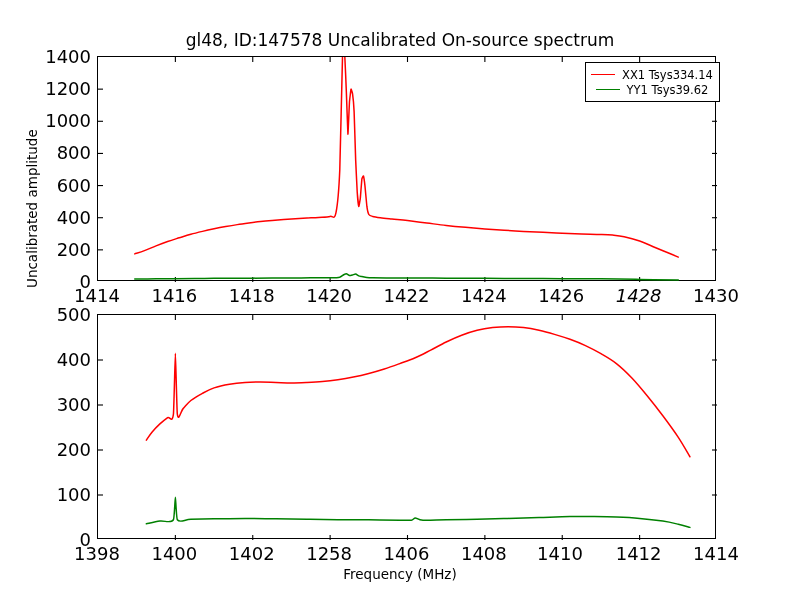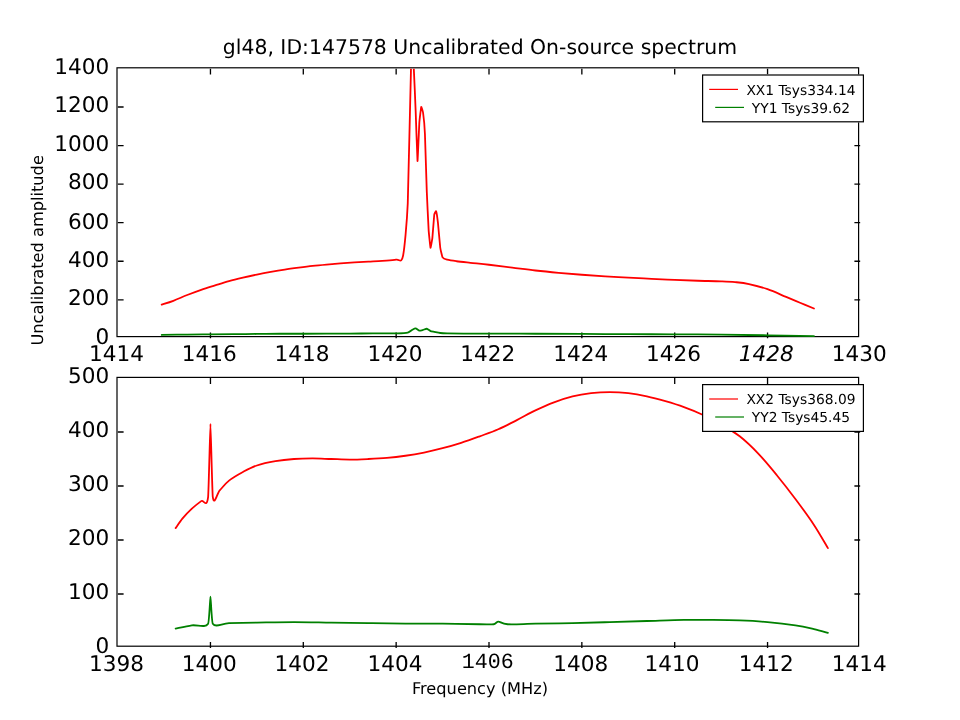--- a/index.html
+++ b/index.html
@@ -168,38 +168,28 @@
           </clipPath>
         </defs>
         <path d="M 48.36 125.10 C 49.29 123.79, 51.98 119.61, 54.16 117.00 C 56.42 114.30, 59.32 111.30, 61.90 108.90 C 64.48 106.50, 67.38 104.25, 69.64 102.60 C 71.82 101.00, 74.19 109.37, 75.44 99.00 C 75.86 95.54, 77.17 38.25, 77.38 38.25 C 77.58 38.25, 78.89 96.03, 79.31 99.00 C 80.56 107.92, 82.93 95.78, 85.11 93.60 C 87.37 91.35, 89.63 88.05, 92.85 85.50 C 96.07 82.95, 100.59 80.40, 104.46 78.30 C 108.33 76.20, 111.55 74.40, 116.06 72.90 C 120.58 71.40, 126.38 70.20, 131.54 69.30 C 136.70 68.40, 141.85 67.88, 147.01 67.50 C 152.17 67.13, 157.33 67.05, 162.49 67.05 C 167.65 67.05, 172.80 67.35, 177.96 67.50 C 183.12 67.65, 188.28 67.95, 193.44 67.95 C 198.60 67.95, 203.75 67.72, 208.91 67.50 C 214.07 67.28, 219.23 67.05, 224.39 66.60 C 229.55 66.15, 234.70 65.55, 239.86 64.80 C 245.02 64.05, 250.18 63.15, 255.34 62.10 C 260.50 61.05, 265.65 59.85, 270.81 58.50 C 275.97 57.15, 281.13 55.65, 286.29 54.00 C 291.45 52.35, 296.60 50.47, 301.76 48.60 C 306.92 46.72, 312.08 45.00, 317.24 42.75 C 322.40 40.50, 327.55 37.72, 332.71 35.10 C 337.87 32.47, 343.03 29.47, 348.19 27.00 C 353.35 24.53, 358.50 22.20, 363.66 20.25 C 368.82 18.30, 373.98 16.57, 379.14 15.30 C 384.30 14.02, 389.45 13.20, 394.61 12.60 C 399.77 12.00, 404.93 11.70, 410.09 11.70 C 415.25 11.70, 420.40 12.00, 425.56 12.60 C 430.72 13.20, 435.88 14.17, 441.04 15.30 C 446.20 16.42, 451.35 17.85, 456.51 19.35 C 461.67 20.85, 466.83 22.42, 471.99 24.30 C 477.15 26.17, 482.30 28.20, 487.46 30.60 C 492.62 33.00, 497.78 35.70, 502.94 38.70 C 508.10 41.70, 513.25 44.55, 518.41 48.60 C 523.57 52.65, 528.73 57.60, 533.89 63.00 C 539.05 68.40, 544.20 74.70, 549.36 81.00 C 554.52 87.30, 559.68 93.90, 564.84 100.80 C 570.00 107.70, 575.80 115.57, 580.31 122.40 C 584.83 129.22, 589.98 138.53, 591.92 141.75" fill="none" stroke="#ff0000" stroke-width="1.5" stroke-linejoin="round" stroke-linecap="round" clip-path="url(#clip-bottom)"></path>
         <path d="M 48.36 208.80 C 50.62 208.35, 57.39 206.78, 61.90 206.10 C 66.41 205.42, 72.86 208.72, 75.44 204.75 C 76.27 203.47, 77.17 182.25, 77.38 182.25 C 77.58 182.25, 78.48 203.57, 79.31 204.75 C 81.89 208.43, 86.72 204.45, 92.85 204.30 C 98.98 204.15, 107.04 204.00, 116.06 203.85 C 125.09 203.70, 136.70 203.40, 147.01 203.40 C 157.33 203.40, 167.65 203.70, 177.96 203.85 C 188.28 204.00, 198.60 204.15, 208.91 204.30 C 219.23 204.45, 229.55 204.68, 239.86 204.75 C 250.18 204.82, 260.50 204.68, 270.81 204.75 C 281.13 204.82, 294.67 205.13, 301.76 205.20 C 308.86 205.27, 310.79 205.57, 313.37 205.20 C 315.03 204.96, 315.99 202.95, 317.24 202.95 C 319.17 202.95, 319.82 204.90, 324.98 205.20 C 330.13 205.50, 339.16 204.90, 348.19 204.75 C 357.21 204.60, 368.82 204.53, 379.14 204.30 C 389.45 204.08, 399.77 203.70, 410.09 203.40 C 420.40 203.10, 430.72 202.80, 441.04 202.50 C 451.35 202.20, 462.96 201.75, 471.99 201.60 C 481.01 201.45, 487.46 201.52, 495.20 201.60 C 502.94 201.68, 510.68 201.75, 518.41 202.05 C 526.15 202.35, 533.89 202.73, 541.63 203.40 C 549.36 204.07, 558.39 205.13, 564.84 206.10 C 571.29 207.07, 575.80 208.20, 580.31 209.25 C 584.83 210.30, 589.98 211.88, 591.92 212.40" fill="none" stroke="#008000" stroke-width="1.5" stroke-linejoin="round" stroke-linecap="round" clip-path="url(#clip-bottom)"></path>
       </svg>
   </div>
   <div id="ticks2">
       <div class="ticklabel xtick" style="left: 97px; top: 543px;">1398</div>
       <div class="ticklabel xtick" style="left: 174.375px; top: 543px;">1400</div>
       <div class="ticklabel xtick" style="left: 251.75px; top: 543px;">1402</div>
-      <div class="ticklabel xtick" style="left: 329.125px; top: 543px;">1404</div>
-      <div class="ticklabel xtick" style="left: 406.5px; top: 543px; font-family: Liberation Mono, monospace;">1406</div>
+      <div class="ticklabel xtick" style="left: 329.125px; top: 543px;">1258</div>
+      <div class="ticklabel xtick" style="left: 406.5px; top: 543px;">1406</div>
       <div class="ticklabel xtick" style="left: 483.875px; top: 543px;">1408</div>
       <div class="ticklabel xtick" style="left: 560px; top: 543px; text-align: center;">1410</div>
       <div class="ticklabel xtick" style="left: 638.625px; top: 543px;">1412</div>
       <div class="ticklabel xtick" style="left: 716px; top: 543px;">1414</div>
       <div class="ticklabel ytick" style="left: 91px; top: 539px;">0</div>
       <div class="ticklabel ytick" style="left: 91px; top: 494px; text-align: center;">100</div>
       <div class="ticklabel ytick" style="left: 91px; top: 449px;">200</div>
       <div class="ticklabel ytick" style="left: 91px; top: 404px;">300</div>
       <div class="ticklabel ytick" style="left: 91px; top: 359px;">400</div>
       <div class="ticklabel ytick" style="left: 91px; top: 314px;">500</div>
     </div>
 
-  <div class="legend" id="legend2">
-      <div class="legend-row">
-        <span class="legend-swatch" style="border-top-color: rgb(255, 0, 0);"></span>
-        <span class="legend-text">XX2 Tsys368.09</span>
-      </div>
-      <div class="legend-row">
-        <span class="legend-swatch" style="border-top-color: rgb(0, 128, 0);"></span>
-        <span class="legend-text">YY2 Tsys45.45</span>
-      </div>
-    </div>
 
 </div>
 
 </body></html>

